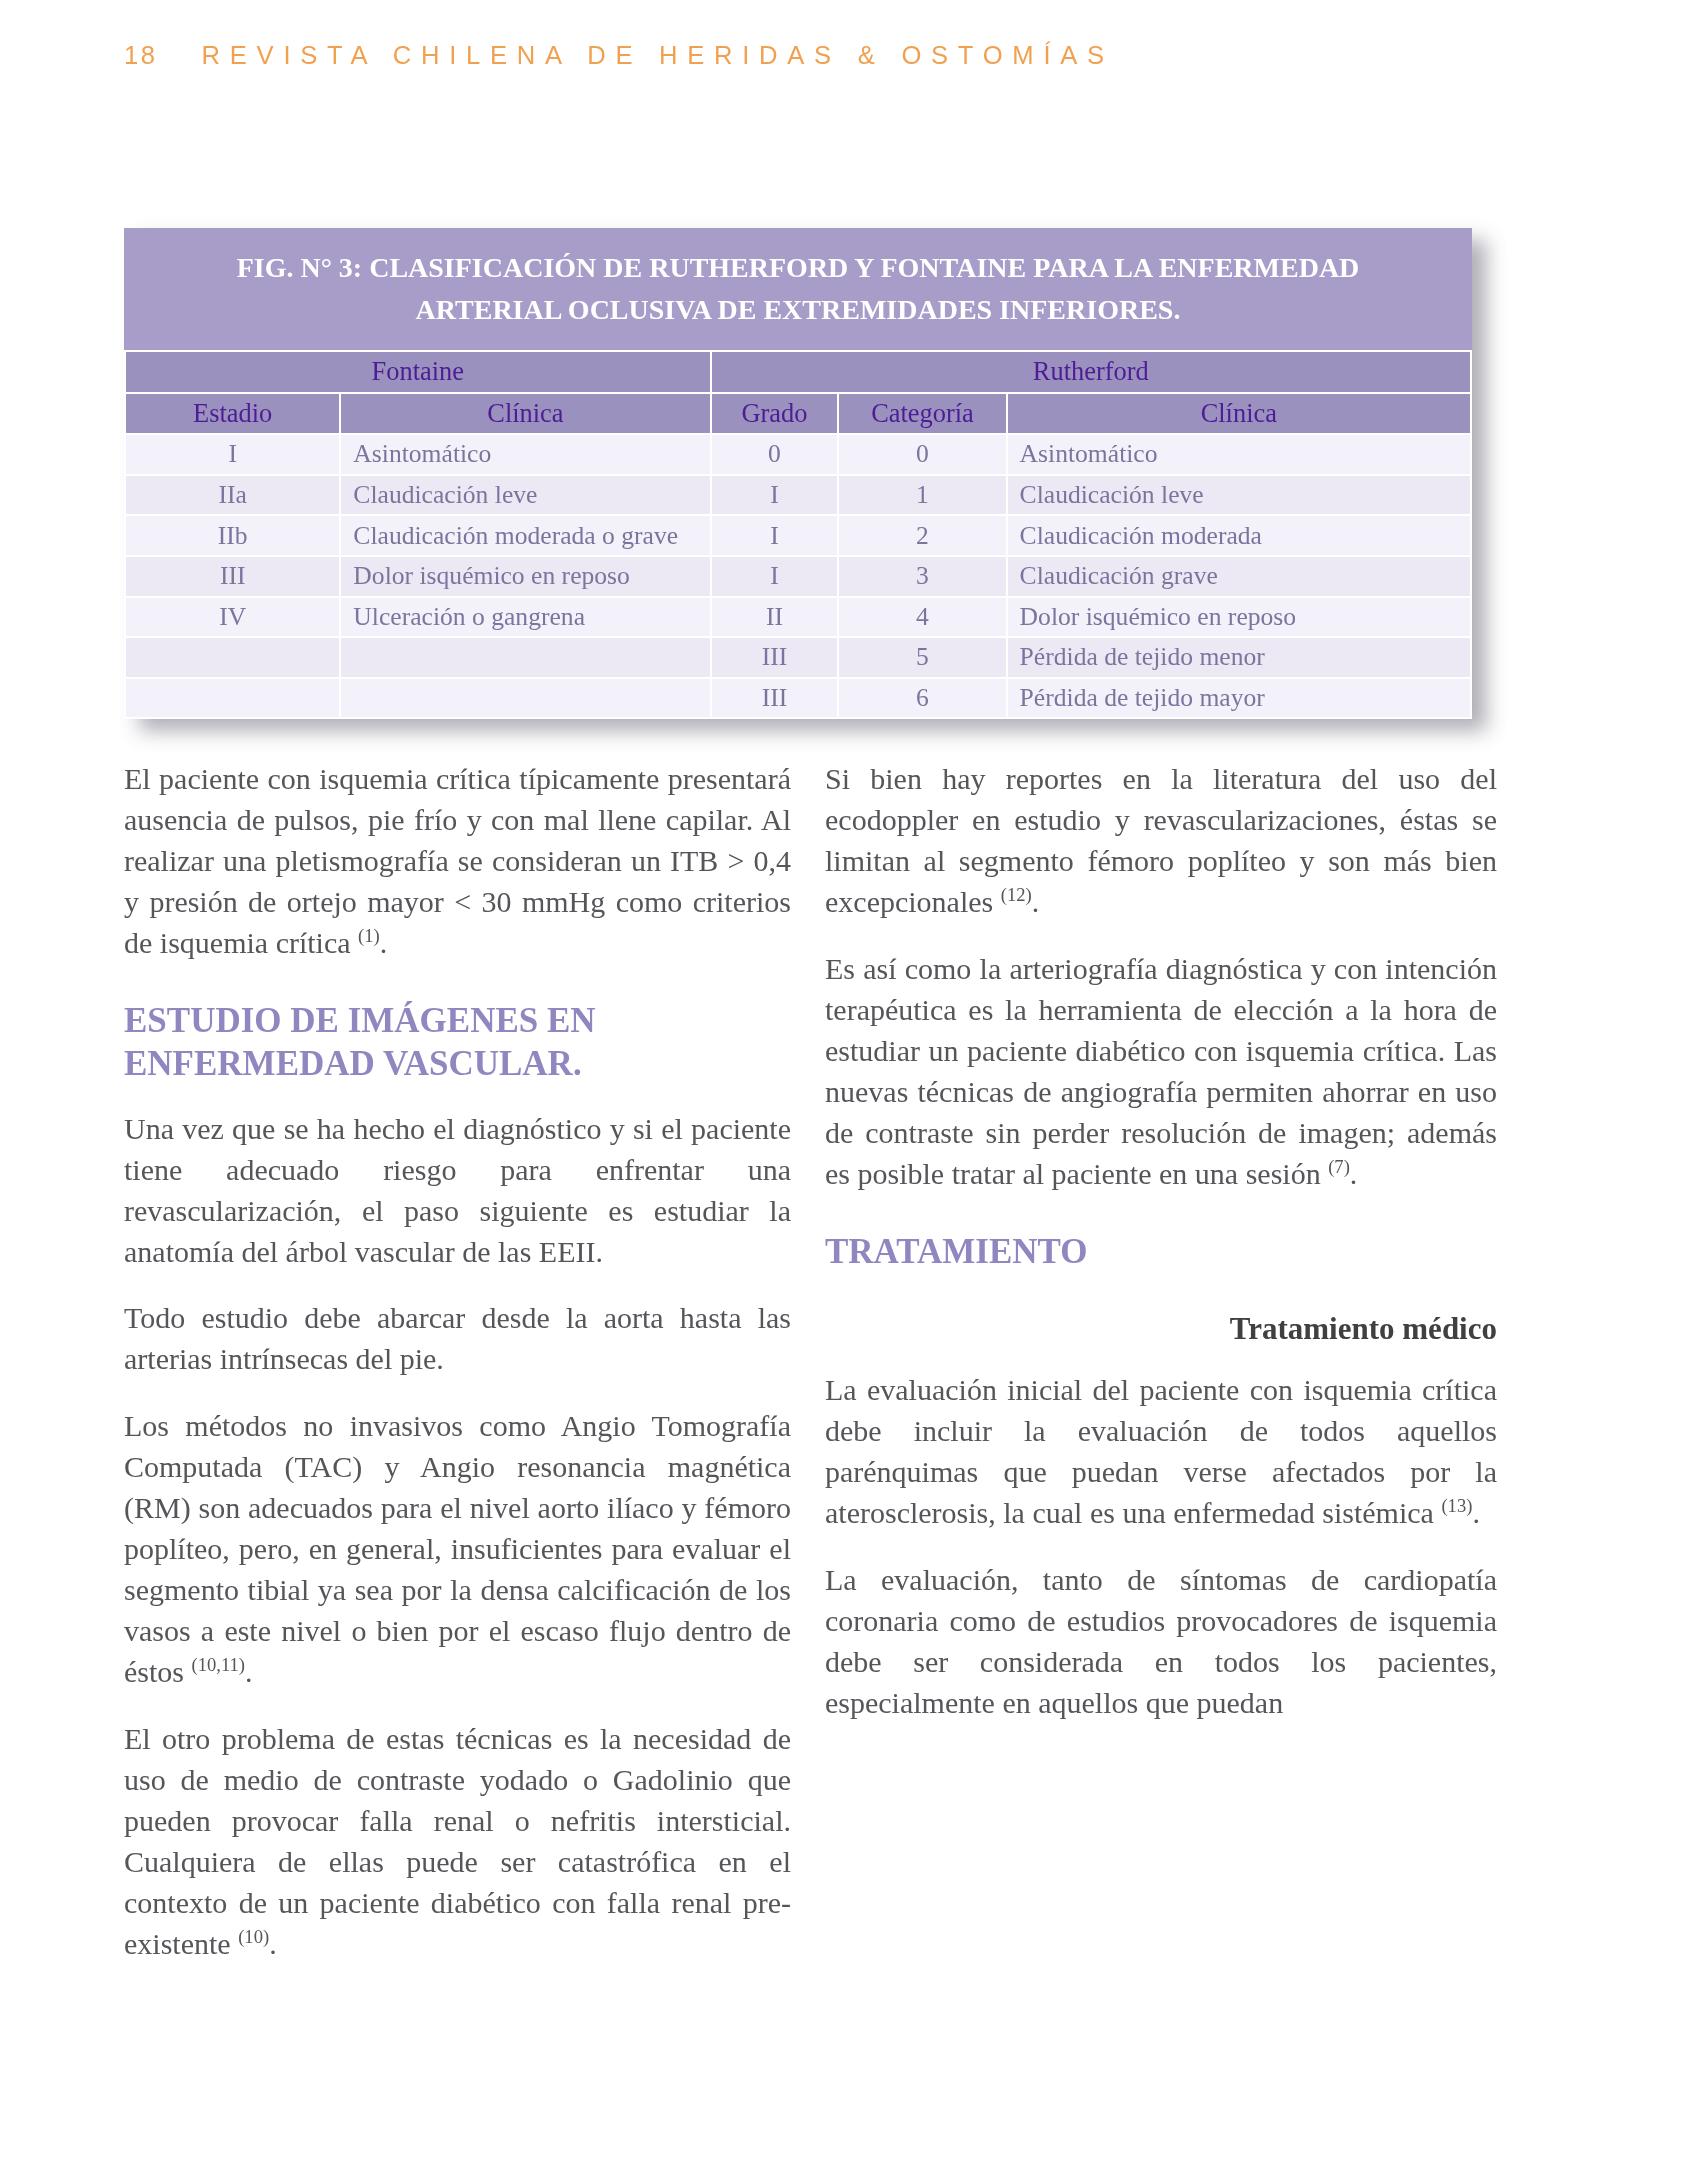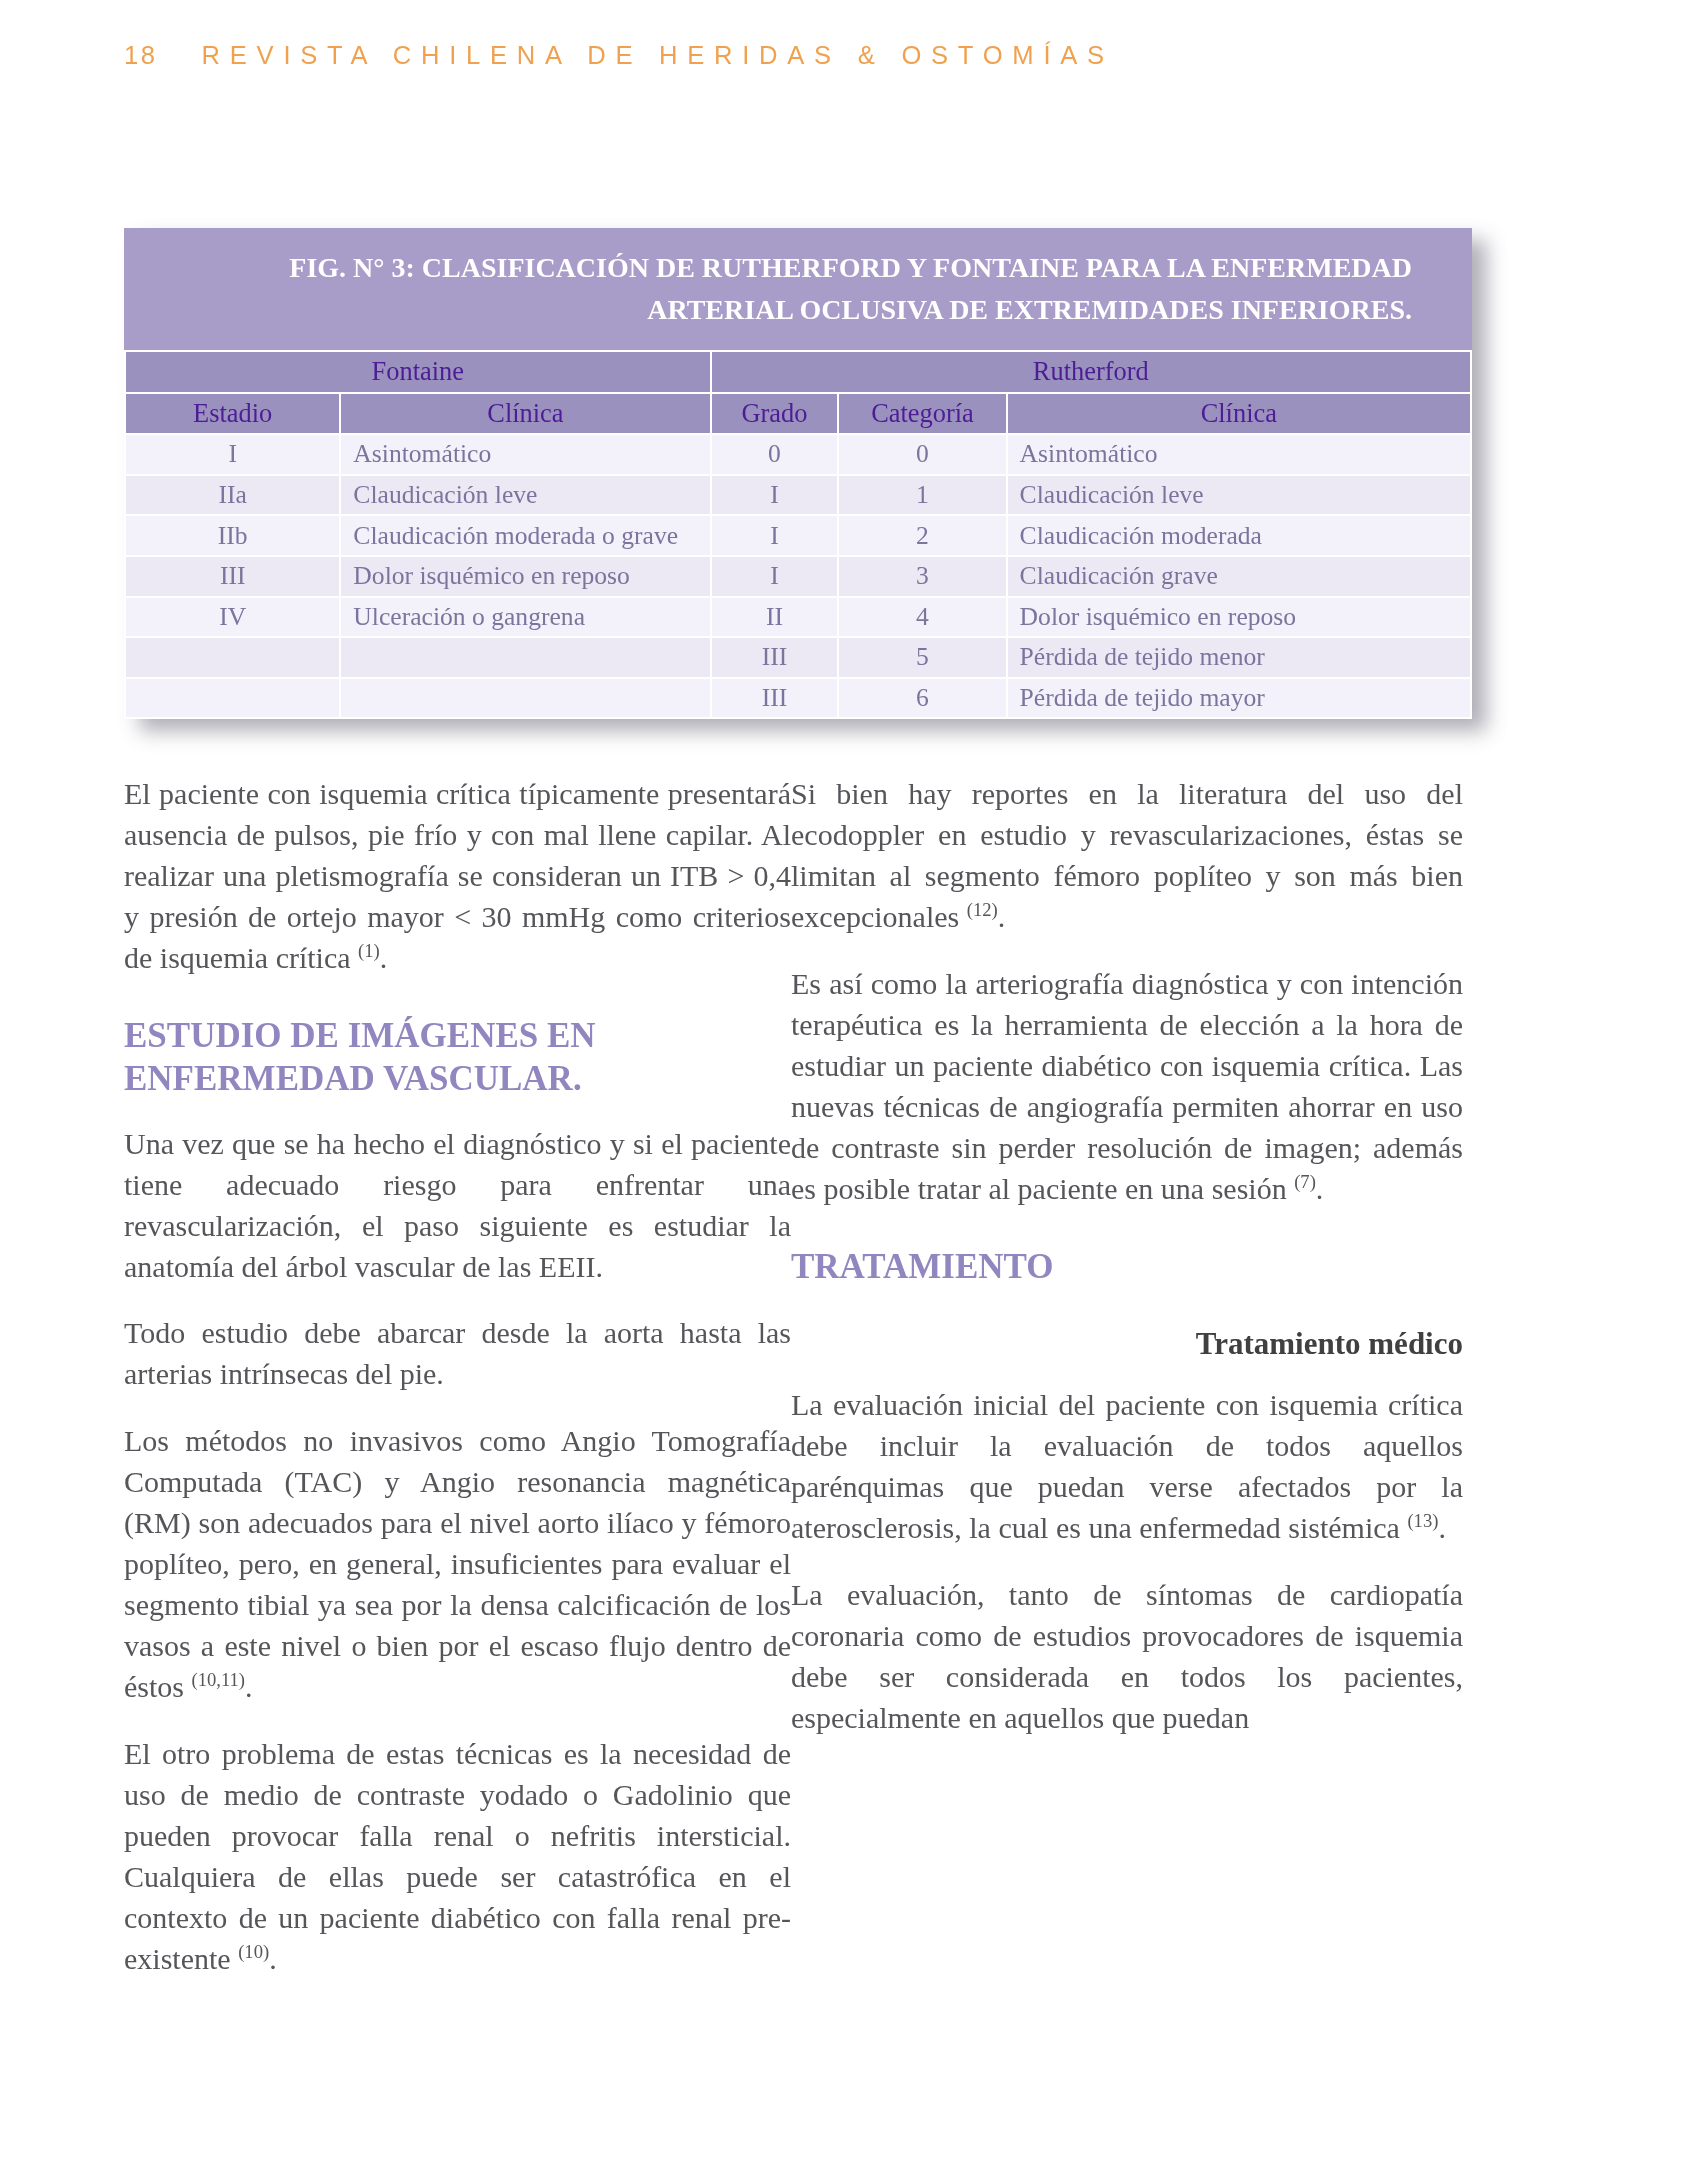--- a/index.html
+++ b/index.html
@@ -22,21 +22,21 @@
   .page-num{margin-right:44px;letter-spacing:0.1em;}
   
   .figure{
     width:1348px;margin-top:158px;
     box-shadow:15.3px 12px 19px rgba(80,78,95,0.45);
     background:#ffffff;
   }
   .fig-title{
     background:#A79DC8;color:#ffffff;
     font-weight:bold;font-size:28px;line-height:1.5;
-    text-align:right;padding:19px 60px;box-sizing:border-box;
+    text-align:center;padding:19px 60px;box-sizing:border-box;
   }
   table.clasif{
     width:100%;border-collapse:collapse;table-layout:fixed;
     font-size:25.6px;
   }
   table.clasif col.c-estadio{width:16%;}
   table.clasif col.c-clinf{width:27.5%;}
   table.clasif col.c-grado{width:9.5%;}
   table.clasif col.c-categ{width:12.5%;}
   table.clasif col.c-clinr{width:34.5%;}
@@ -50,22 +50,22 @@
   }
   .group-cell{padding-top:8.5px;padding-bottom:8.5px;}
   .colhead-cell{padding-top:5.1px;padding-bottom:5.1px;}
   tr.body-row td{color:#7C749D;height:37px;}
   tr.body-row:nth-child(odd) td{background:#F3F1FA;}
   tr.body-row:nth-child(even) td{background:#ECE9F5;}
   td.cell-center{text-align:center;}
   td.cell-left{text-align:left;}
   
   .columns{
-    margin-top:54px;width:1373px;
-    display:grid;grid-template-columns:667px 672px;
+    margin-top:39px;width:1373px;
+    display:grid;grid-template-columns:667px 672px;column-gap:34px;
     align-items:start;
   }
   .col{color:#55555A;font-size:30px;line-height:41px;text-align:justify;hyphens:auto;}
   .col p{margin:0 0 25.6px 0;}
   .col h2{
     font-size:35px;line-height:1.22;color:#9186BF;
     margin:37px 0 22px 0;font-weight:bold;text-align:left;hyphens:none;
   }
   .col h3{
     font-size:31px;color:#404040;margin:34px 0 20.4px 0;

